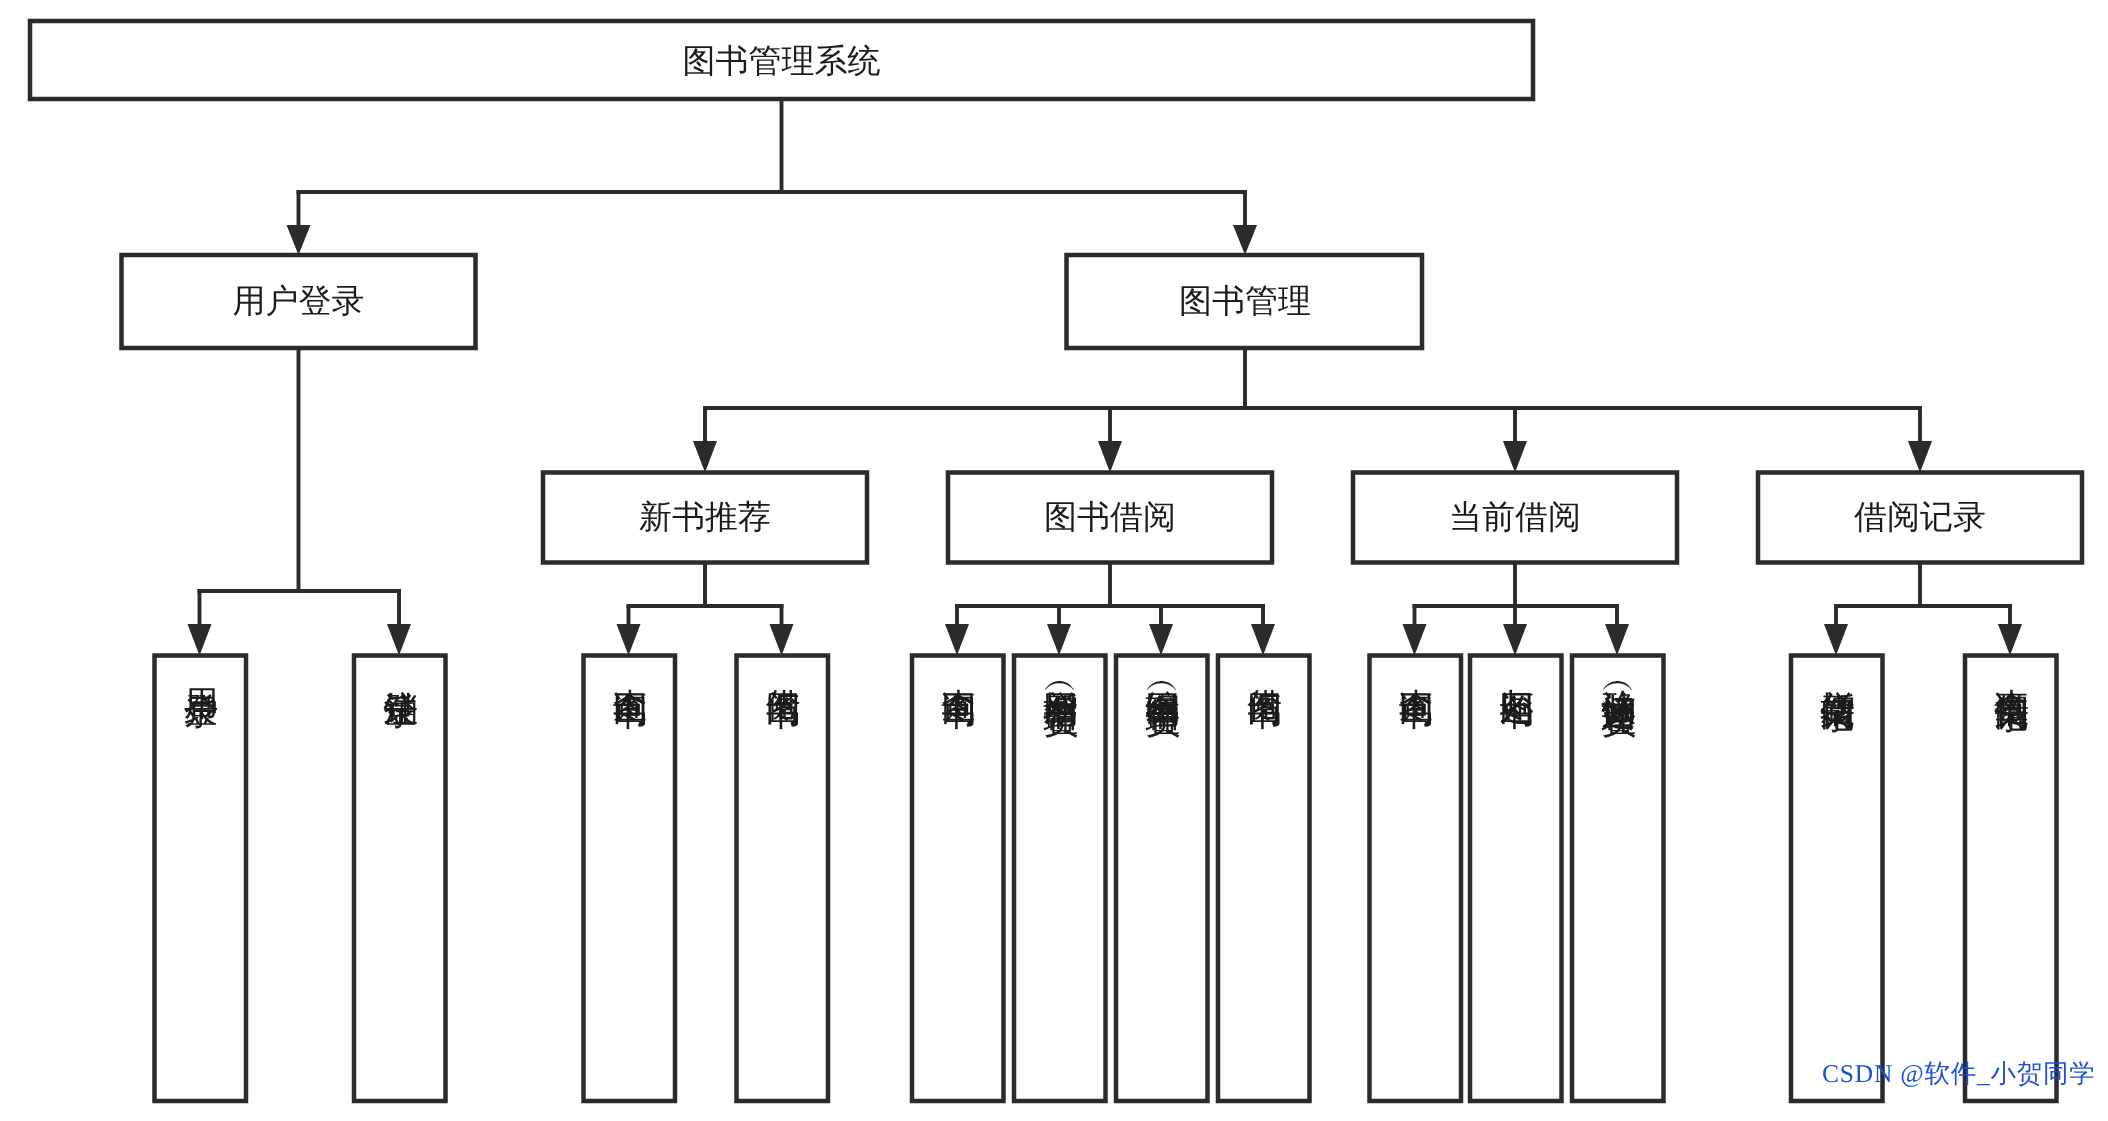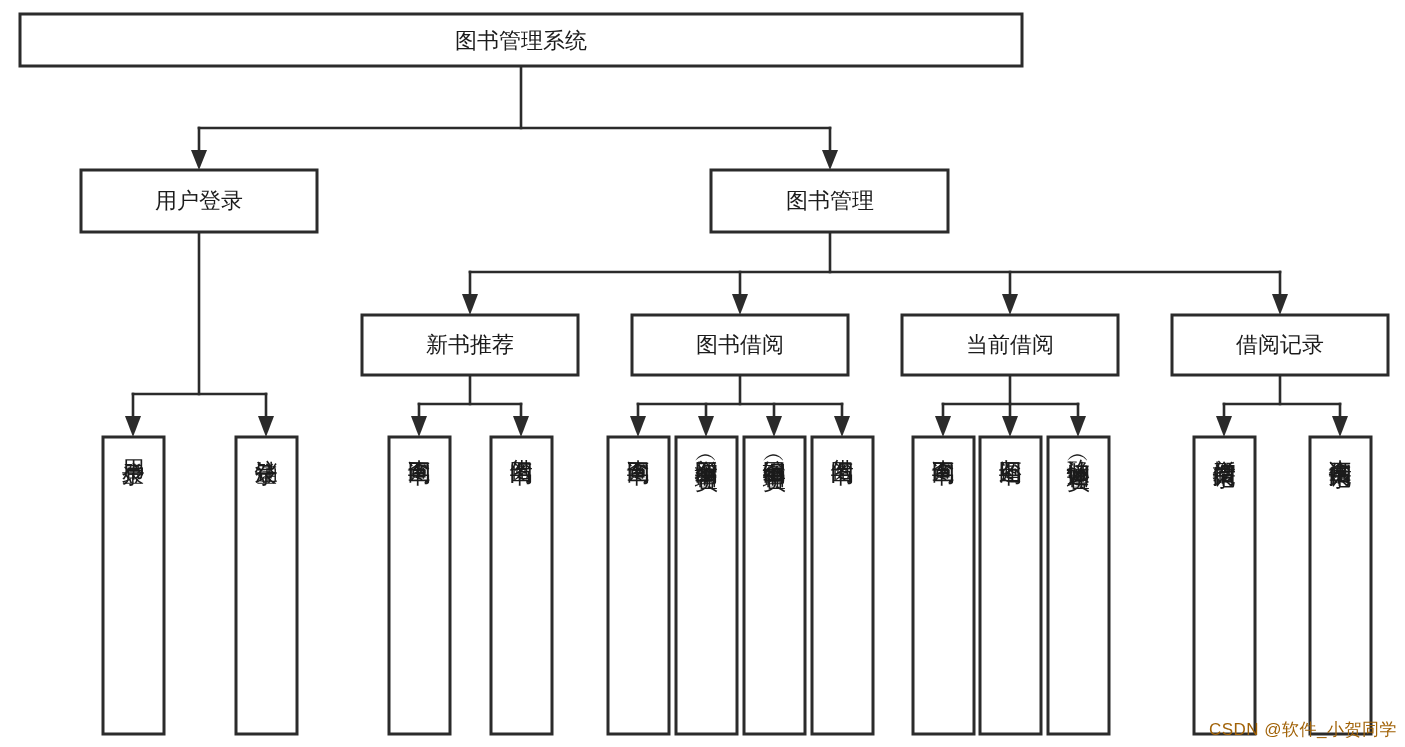--- a/index.html
+++ b/index.html
@@ -25,23 +25,23 @@
   .leaf-text{
     writing-mode:vertical-rl;
     text-orientation:upright;
     font-family:"DejaVu Sans","Liberation Sans",sans-serif;
     font-size:23px;line-height:1.06;color:#1b1b1b;
     letter-spacing:1.5px;
     white-space:nowrap;
   }
   .leaf-html{position:absolute;}
   .watermark{
-    position:absolute;right:8px;bottom:6px;
-    font-family:Liberation Sans, sans-serif;
-    font-size:17px;color:#a16207;letter-spacing:.5px;
+    position:absolute;right:8px;bottom:20px;
+    font-family:Liberation Serif, serif;
+    font-size:17px;color:#1d4ed8;letter-spacing:.5px;
     user-select:none;white-space:nowrap;
   }
 </style>
 </head>
 <body>
 
 <svg id="diagram" viewBox="0 0 1405 747" xmlns="http://www.w3.org/2000/svg">
 
   <g>
 

